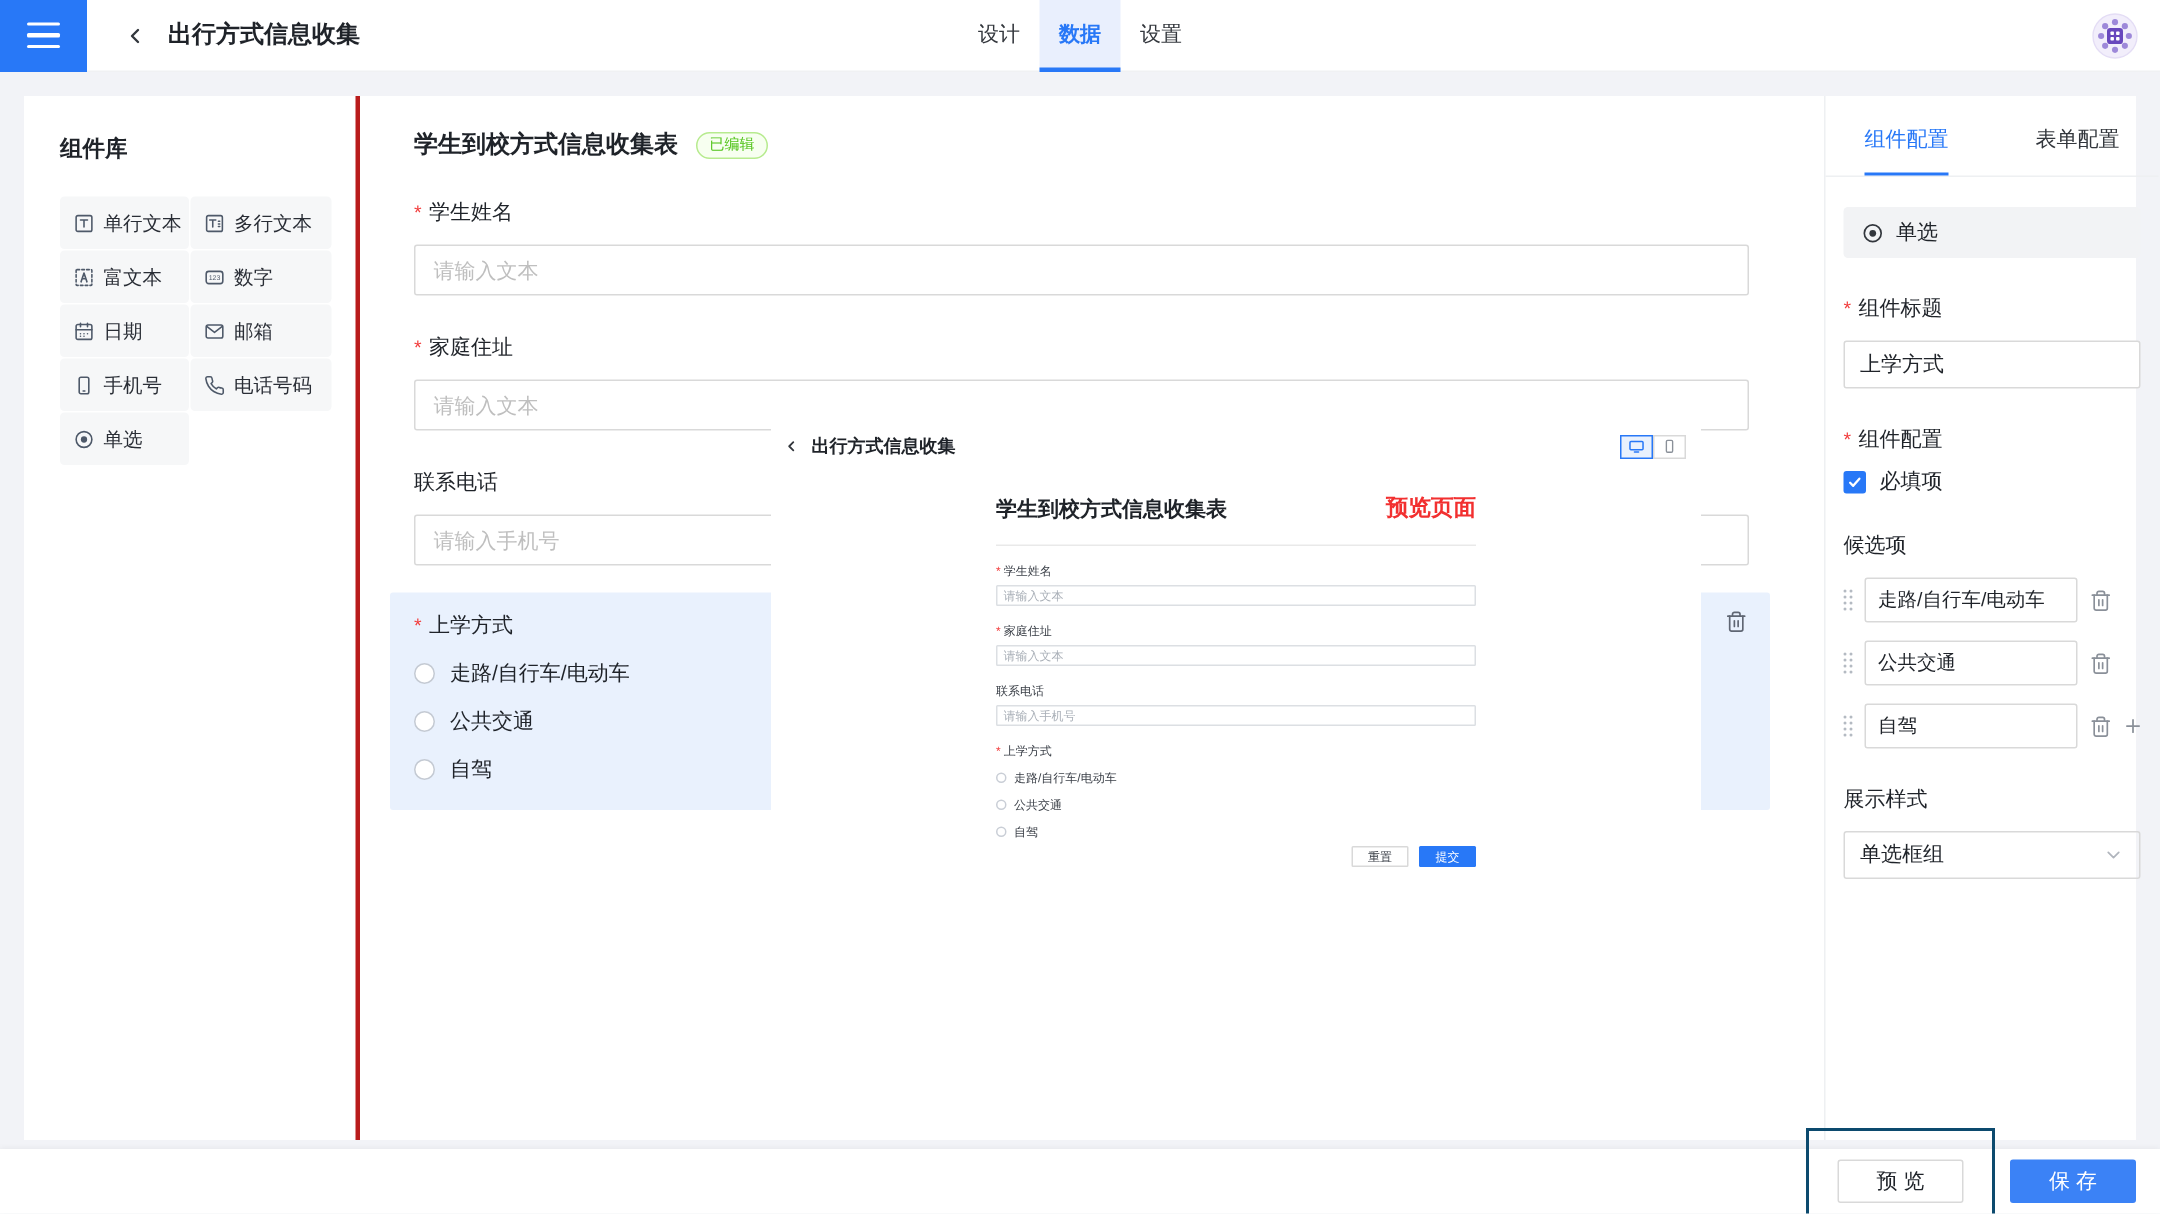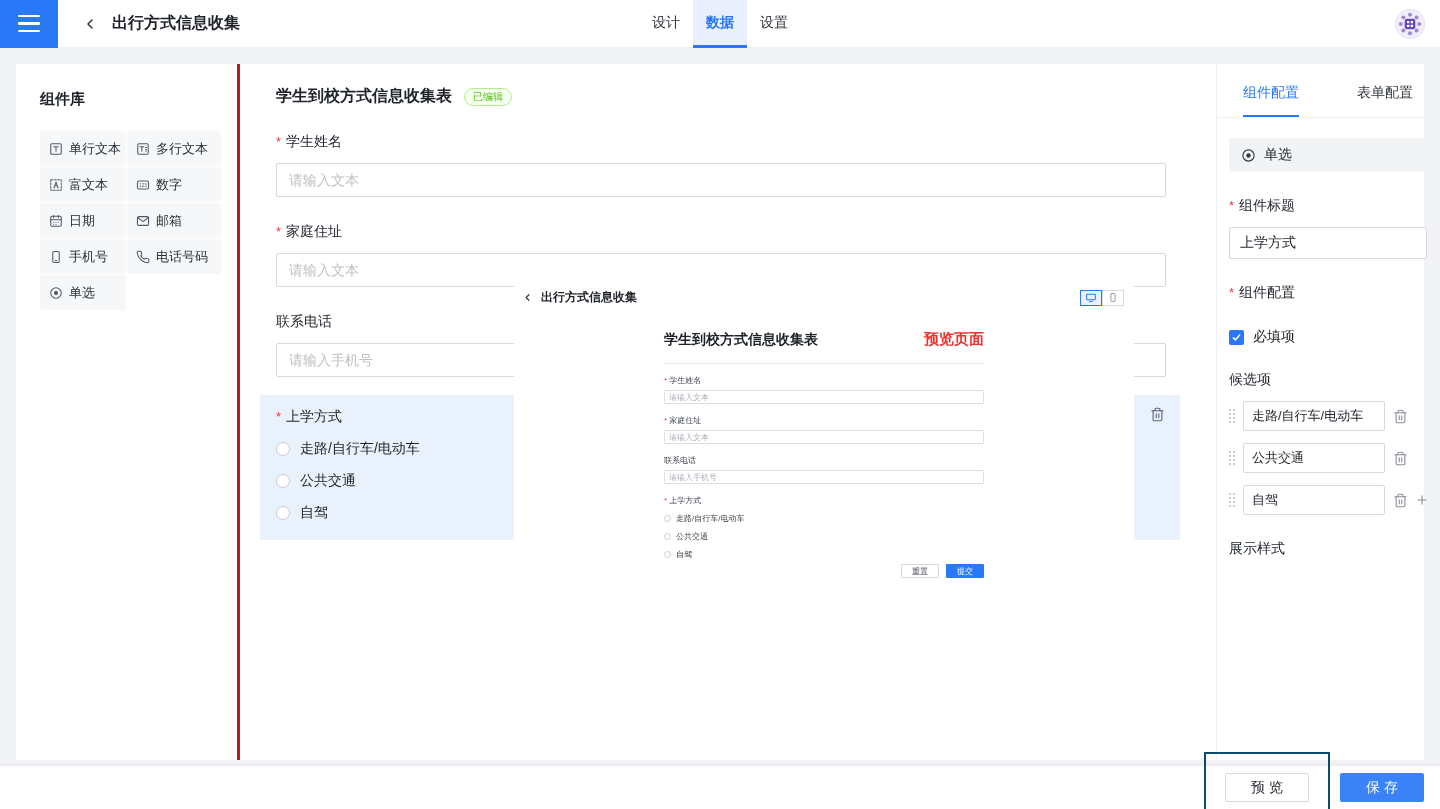--- a/index.html
+++ b/index.html
@@ -69,21 +69,21 @@
 
   
   .config { width:222px; flex:none; padding:0 12px; }
   .cfg-tabs { display:flex; justify-content:space-between; padding:20px 26px 0 26px; margin:0 -12px; border-bottom:1px solid #eef0f2; }
   .cfg-tab { font-size:14px; color:#33373d; padding-bottom:13px; border-bottom:2px solid transparent; cursor:pointer; }
   .cfg-tab.active { color:#2878f7; border-bottom-color:#2878f7; }
   .chip { margin-top:20px; height:34px; background:#f2f3f5; border-radius:3px; display:flex; align-items:center; gap:8px; padding:0 12px; font-size:14px; color:#1f2329; }
   .chip .licon { color:#33373d; }
   .cfg-label { margin-top:25px; font-size:14px; color:#1f2329; }
   .cfg-input { margin-top:12px; width:100%; height:32px; border:1px solid #d9d9d9; border-radius:2px; padding:0 10px; font-size:14px; color:#1f2329; font-family:inherit; }
-  .chk-row { margin-top:26px; display:flex; align-items:center; gap:9px; cursor:pointer; }
+  .chk-row { margin-top:10px; display:flex; align-items:center; gap:9px; cursor:pointer; }
   .chk { width:15px; height:15px; background:#2878f7; border-radius:2px; display:flex; align-items:center; justify-content:center; flex:none; }
   .chk-label { font-size:14px; }
   .opt-row { margin-top:12px; display:flex; align-items:center; }
   .drag-handle { width:7px; display:grid; grid-template-columns:2px 2px; grid-auto-rows:2px; gap:2px; margin-right:7px; cursor:grab; flex:none; }
   .drag-handle i { background:#b4bac2; border-radius:50%; }
   .opt-input { width:142px; height:30px; border:1px solid #d9d9d9; border-radius:2px; padding:0 8px; font-size:13px; color:#1f2329; font-family:inherit; flex:none; }
   .opt-trash { margin-left:8px; color:#8a9099; cursor:pointer; flex:none; }
   .opt-plus { margin-left:7px; color:#8a9099; cursor:pointer; flex:none; }
   .select { margin-top:12px; height:32px; border:1px solid #d9d9d9; border-radius:2px; display:flex; align-items:center; justify-content:space-between; padding:0 10px; font-size:14px; color:#1f2329; cursor:pointer; }
   .select .chev { color:#b0b5bd; }
@@ -412,20 +412,26 @@
       </span>
       <span class="opt-plus">
         <svg width="14" height="14" viewBox="0 0 24 24" fill="none" stroke="currentColor" stroke-width="2" stroke-linecap="round">
             <line x1="12" y1="5" x2="12" y2="19"></line>
             <line x1="5" y1="12" x2="19" y2="12"></line>
           </svg>
       </span>
     </div>
 
     <div class="cfg-label">展示样式</div>
+    <div class="select">
+      <span>单选框组</span>
+      <svg class="chev" width="14" height="14" viewBox="0 0 24 24" fill="none" stroke="currentColor" stroke-width="2" stroke-linecap="round" stroke-linejoin="round">
+          <polyline points="6 9 12 15 18 9"></polyline>
+        </svg>
+    </div>
   </div>
 </div>
 
 <div class="footer">
   <span class="annot-box">
     <span class="btn-preview">预 览</span>
   </span>
   <span class="btn-save">保 存</span>
 </div>
 

